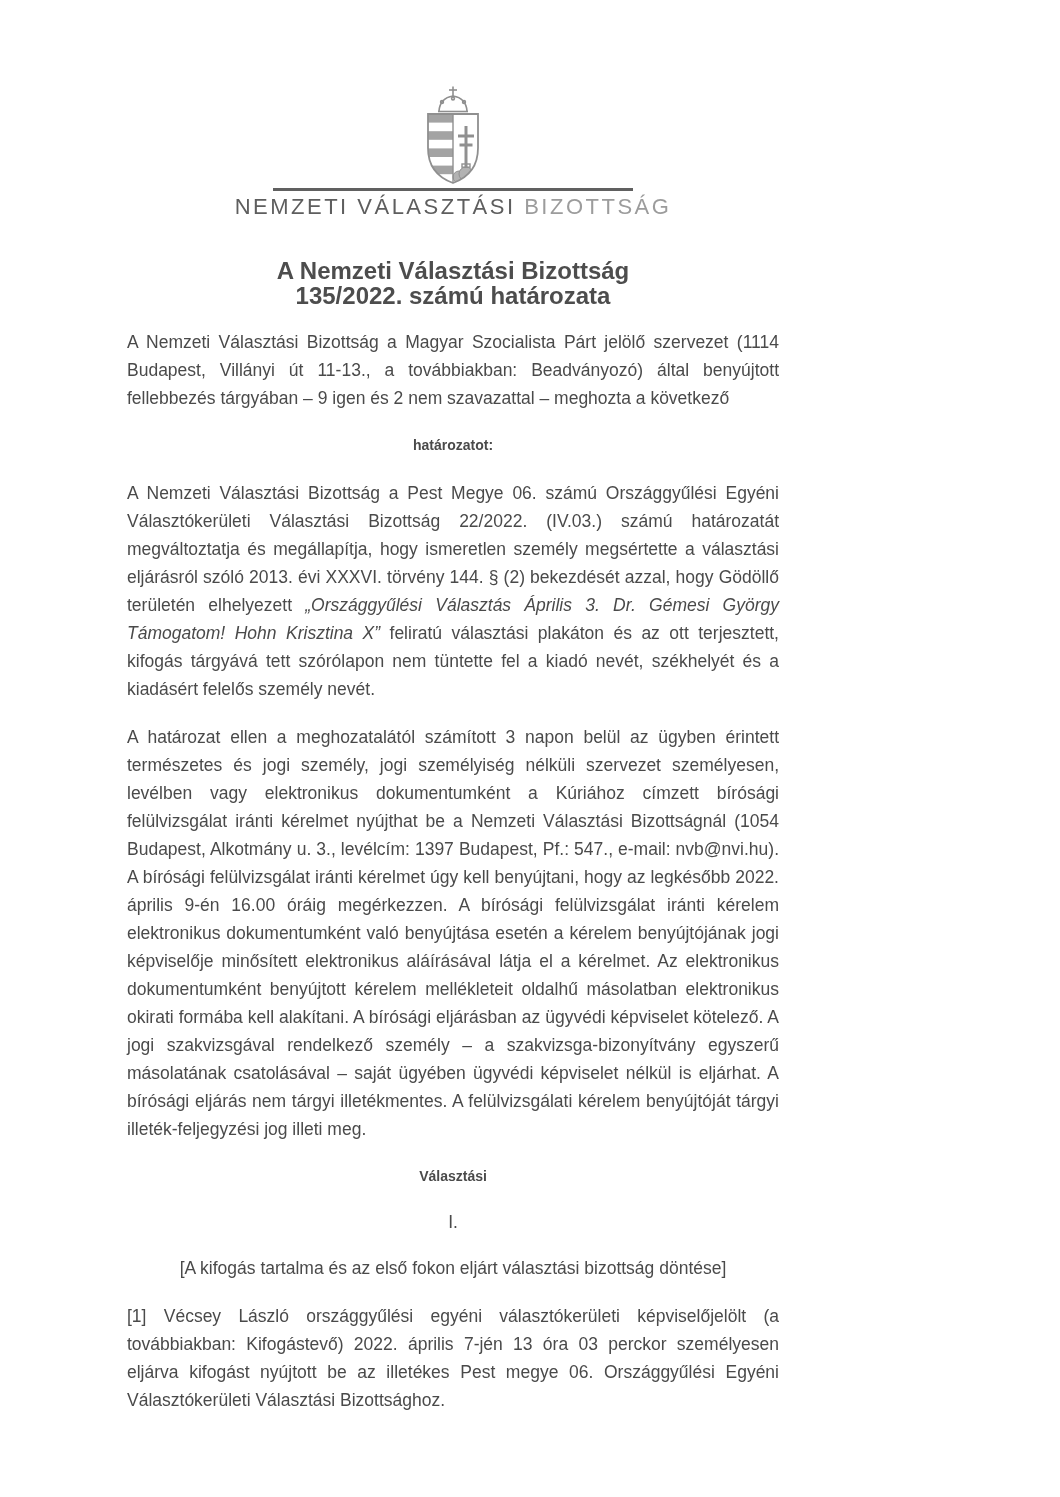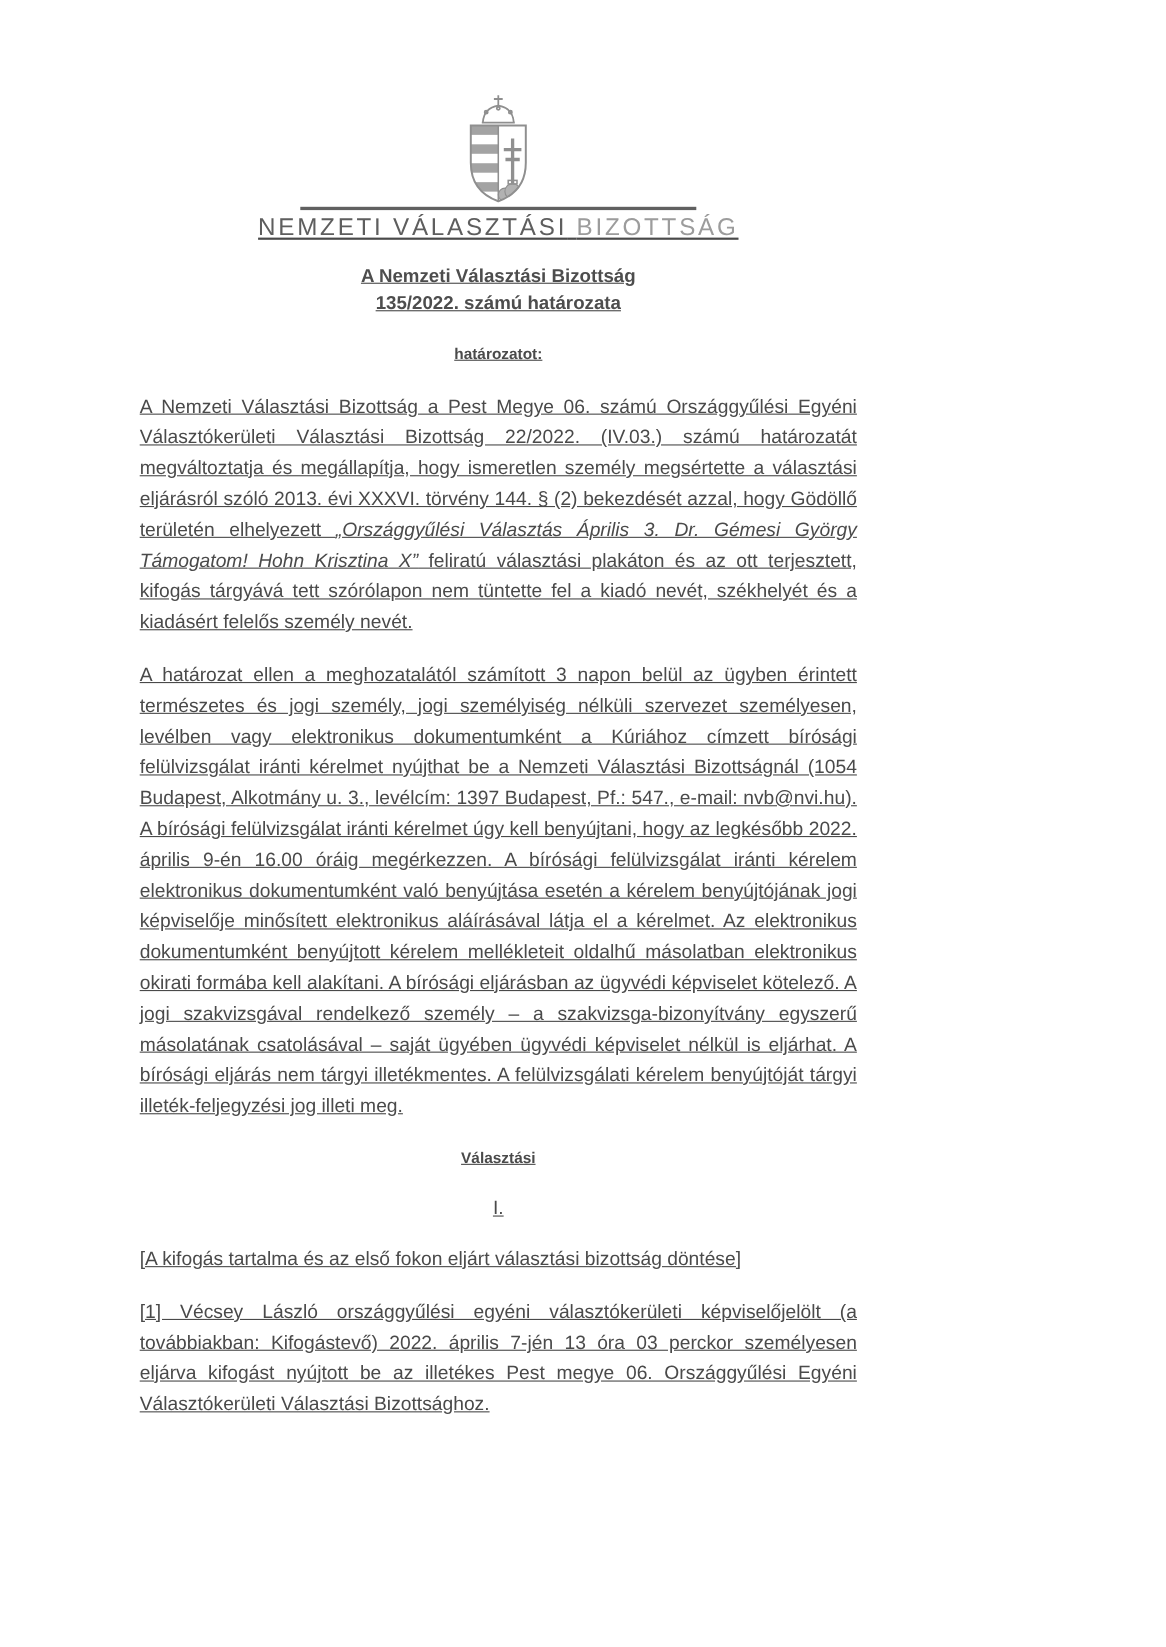--- a/index.html
+++ b/index.html
@@ -7,40 +7,39 @@
     width:1060px; height:1497px;
     background:#ffffff;
     font-family:"Liberation Sans", sans-serif;
     color:#4a4a4a;
     overflow:hidden;
   }
   .page {
     box-sizing:border-box;
     width:842px; height:1497px;
     padding:86px 63px 0 127px;
-    text-decoration:underline;
   }
   .header { text-align:center; }
   .coa { display:block; margin:0 auto 2px auto; }
   .header-rule {
     width:360px; height:0;
     border-top:3px solid #606060;
     margin:2px auto 3px auto;
   }
   .org-name {
     font-size:22px; letter-spacing:2.5px;
     white-space:nowrap;
   }
   .org-primary { color:#5e5e5e; }
   .org-secondary { color:#9c9c9c; }
   .doc-title {
-    margin-top:18px;
+    margin-top:38px;
     text-align:center;
     font-weight:bold;
-    font-size:17px;
+    font-size:24px;
     line-height:25px;
     color:#4d4d4d;
   }
   .para {
     margin:20px 0 0 0;
     font-size:17.5px;
     line-height:28px;
     text-align:justify;
   }
   .center-bold {
@@ -53,21 +52,21 @@
   .center-plain {
     margin:18px 0 0 0;
     text-align:center;
     font-size:17.5px;
     line-height:28px;
   }
   .left-line {
     margin:18px 0 0 0;
     font-size:17.5px;
     line-height:28px;
-    text-align:left;
+    text-align:center;
   }
   .italic { font-style:italic; }
   p { margin:0; }
 </style>
 </head>
 <body>
 
 <div class="page">
 
   <div class="header">
@@ -114,20 +113,21 @@
     </svg>
     <div class="header-rule"></div>
     <div class="org-name"><span class="org-primary">NEMZETI VÁLASZTÁSI</span><span class="org-secondary"> </span><span class="org-secondary">BIZOTTSÁG</span></div>
   </div>
 
   <div class="doc-title">
     <div>A Nemzeti Választási Bizottság</div>
     <div>135/2022. számú határozata</div>
   </div>
 
+  <p class="para">A Nemzeti Választási Bizottság a Magyar Szocialista Párt jelölő szervezet (1114 Budapest, Villányi út 11-13., a továbbiakban: Beadványozó) által benyújtott fellebbezés tárgyában – 9 igen és 2 nem szavazattal – meghozta a következő</p>
 
   <p class="center-bold">határozatot:</p>
 
   <p class="para"><span>A Nemzeti Választási Bizottság a Pest Megye 06. számú Országgyűlési Egyéni Választókerületi Választási Bizottság 22/2022. (IV.03.) számú határozatát megváltoztatja és megállapítja, hogy ismeretlen személy megsértette a választási eljárásról szóló 2013. évi XXXVI. törvény 144. § (2) bekezdését azzal, hogy Gödöllő területén elhelyezett </span><span class="italic">„Országgyűlési Választás Április 3. Dr. Gémesi György Támogatom! Hohn Krisztina X”</span><span> feliratú választási plakáton és az ott terjesztett, kifogás tárgyává tett szórólapon nem tüntette fel a kiadó nevét, székhelyét és a kiadásért felelős személy nevét.</span></p>
 
   <p class="para">A határozat ellen a meghozatalától számított 3 napon belül az ügyben érintett természetes és jogi személy, jogi személyiség nélküli szervezet személyesen, levélben vagy elektronikus dokumentumként a Kúriához címzett bírósági felülvizsgálat iránti kérelmet nyújthat be a Nemzeti Választási Bizottságnál (1054 Budapest, Alkotmány u. 3., levélcím: 1397 Budapest, Pf.: 547., e-mail: nvb@nvi.hu). A bírósági felülvizsgálat iránti kérelmet úgy kell benyújtani, hogy az legkésőbb 2022. április 9-én 16.00 óráig megérkezzen. A bírósági felülvizsgálat iránti kérelem elektronikus dokumentumként való benyújtása esetén a kérelem benyújtójának jogi képviselője minősített elektronikus aláírásával látja el a kérelmet. Az elektronikus dokumentumként benyújtott kérelem mellékleteit oldalhű másolatban elektronikus okirati formába kell alakítani. A bírósági eljárásban az ügyvédi képviselet kötelező. A jogi szakvizsgával rendelkező személy – a szakvizsga-bizonyítvány egyszerű másolatának csatolásával – saját ügyében ügyvédi képviselet nélkül is eljárhat. A bírósági eljárás nem tárgyi illetékmentes. A felülvizsgálati kérelem benyújtóját tárgyi illeték-feljegyzési jog illeti meg.</p>
 
   <p class="center-bold">Választási</p>
 
   <p class="center-plain">I.</p>

